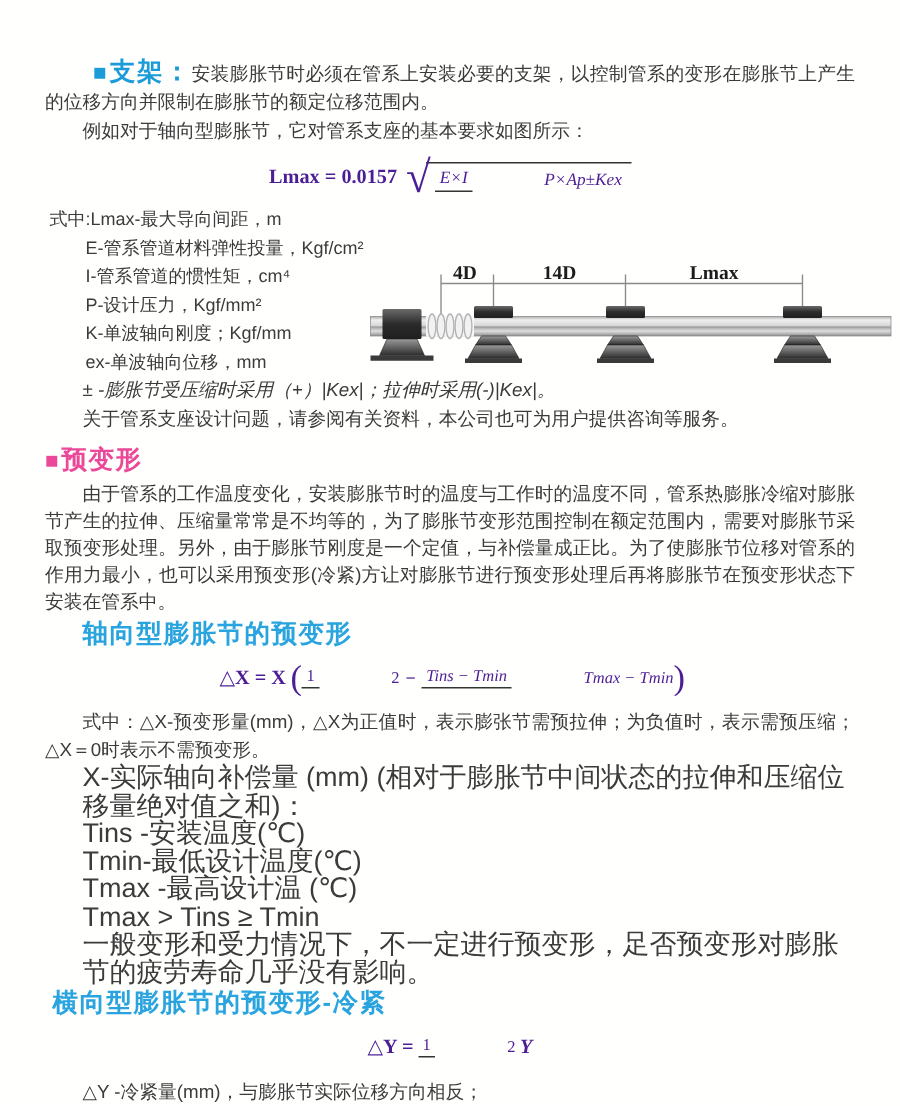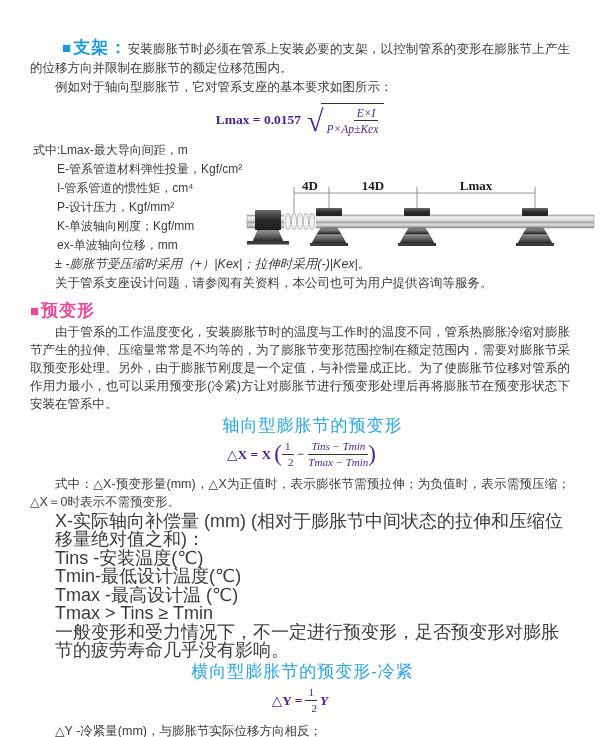--- a/index.html
+++ b/index.html
@@ -14,32 +14,32 @@
     font-size:22px;font-weight:bold;color:#1a1a1a;letter-spacing:2px;
   }
   .body{font-size:12.5px;line-height:19px;margin:0;text-align:justify;color:#3b3b3b;}
   .indent{text-indent:2em;}
   .first-para{margin-top:26px;text-indent:32px;}
   .sec-inline{font-size:17px;font-weight:bold;color:#1b9bd7;letter-spacing:1px;}
   .sec-inline .bullet{font-size:15px;margin-right:1px;}
   .sec-head{margin-top:7px;font-size:17px;font-weight:bold;line-height:22px;letter-spacing:1px;}
   .sec-head.teal{color:#ec4899;}
   .sec-head .bullet{font-size:15px;margin-right:1px;}
-  .sub-head{font-size:17px;font-weight:normal;color:#29a4df;line-height:22px;letter-spacing:1px;text-align:center;}
+  .sub-head{font-size:17px;font-weight:bold;color:#29a4df;line-height:22px;letter-spacing:1px;}
   .sub-head.axial{margin-top:2px;margin-left:25px;}
   .sub-head.lateral{margin-top:1px;margin-left:5px;}
 
   
   .formula{text-align:center;font-family:"Liberation Serif","DejaVu Serif",serif;color:#4c1d95;}
   .f1{margin:6px 0 4px 0;}
   .f-lhs{font-weight:bold;font-size:13.5px;margin-right:6px;vertical-align:middle;}
   .sqrt{display:inline-flex;align-items:center;vertical-align:middle;}
   .sqrt .rad{font-size:30px;line-height:1;font-weight:400;margin-right:-3px;transform:translateY(1px);}
   .sqrt-body{border-top:1.3px solid #333;padding:2px 6px 0 6px;display:inline-block;}
-  .frac{display:inline-flex;flex-direction:column;align-items:flex-end;vertical-align:middle;line-height:1.25;}
+  .frac{display:inline-flex;flex-direction:row;align-items:center;vertical-align:middle;line-height:1.25;gap:48px;}
   .frac .num{border-bottom:1px solid #333;padding:0 3px 0px 3px;}
   .frac .den{padding-top:1px;}
   .f1 .frac{font-size:11.5px;font-style:italic;}
   .f2{margin:2px 0 0 0;height:32px;display:flex;align-items:center;justify-content:center;}
   .f3{margin:5px 0 0 0;height:26px;display:flex;align-items:center;justify-content:center;}
   .f-lhs2{font-weight:bold;font-size:13.5px;margin:0 3px;}
   .bigp{font-size:23px;font-weight:400;line-height:1;transform:translateY(-1px);}
   .frac.small{font-size:11px;}
   .frac.ital{font-style:italic;}
   .minus{font-weight:bold;font-size:12px;margin:0 4px;}

